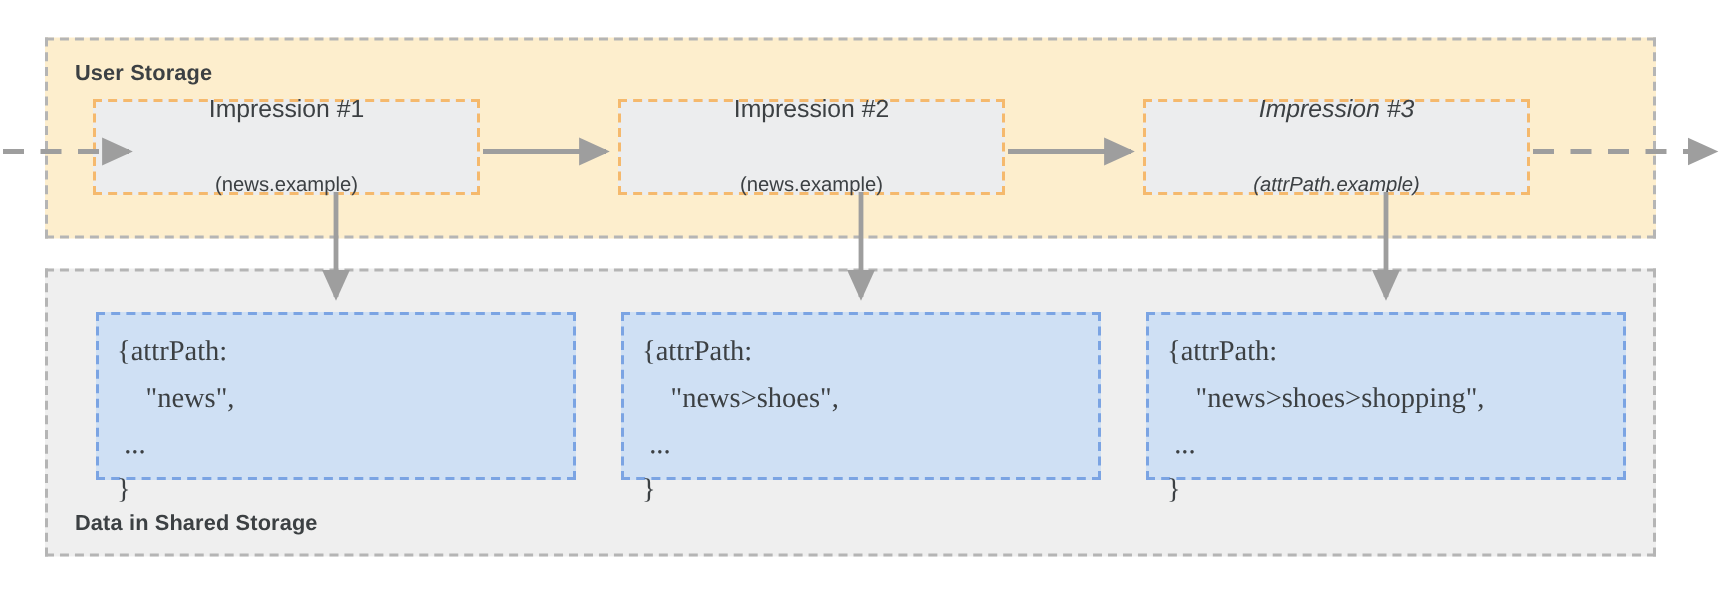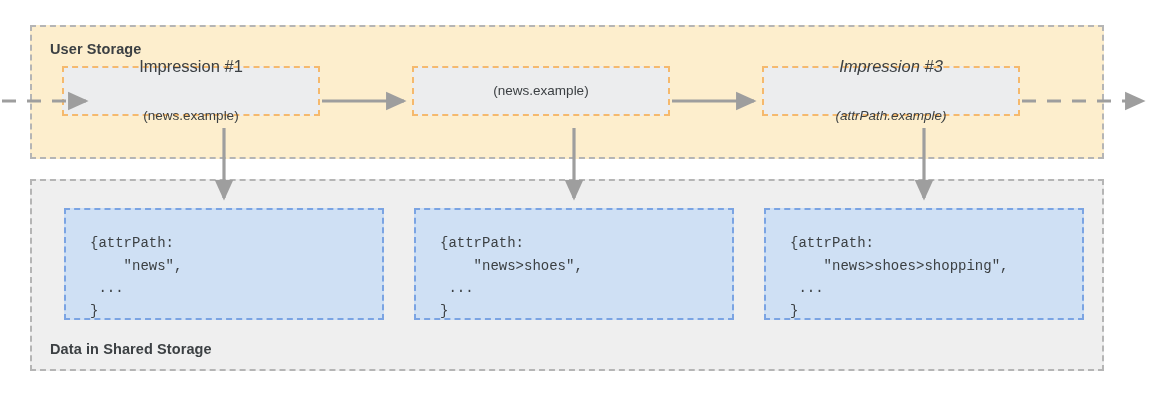--- a/index.html
+++ b/index.html
@@ -72,21 +72,21 @@
   .impression-box {
     position: absolute;
     box-sizing: border-box;
     background: #ecedee;
     border: 2px dashed #f5b96d;
     display: flex;
     flex-direction: column;
     align-items: center;
     justify-content: center;
     top: 66px;
-    height: 50px;
+    height: 64px;
     z-index: 4;
     gap: 30px;
   }
   #impression-box-0 { left: 62px;  width: 258px; }
   #impression-box-1 { left: 412px; width: 258px; }
   #impression-box-2 { left: 762px; width: 258px; font-style: italic; }
 
   .impression-title {
     font-size: 16.5px;
     color: #3c4043;
@@ -109,23 +109,23 @@
     top: 27px;
     height: 112px;
     padding: 10px 12px 0 12px;
     z-index: 4;
   }
   #code-block-0 { left: 32px;  width: 320px; }
   #code-block-1 { left: 382px; width: 320px; }
   #code-block-2 { left: 732px; width: 320px; }
 
   .code-text {
-    margin: 12px;
-    font-family: Liberation Mono, monospace;
-    font-size: 14px;
+    margin: 0;
+    font-family: Liberation Serif, serif;
+    font-size: 19px;
     line-height: 1.62;
     color: #3c4043;
     white-space: pre;
   }
 
   
   #connectors {
     position: absolute;
     left: 0;
     top: 0;
@@ -165,20 +165,21 @@
  ...
 }</pre>
     </div>
   </div>
 
   <div class="impression-box" id="impression-box-0">
     <div class="impression-title">Impression #1</div>
     <div class="impression-sub">(news.example)</div>
   </div>
   <div class="impression-box" id="impression-box-1">
+    <div class="impression-title">Impression #2</div>
     <div class="impression-sub">(news.example)</div>
   </div>
   <div class="impression-box" id="impression-box-2">
     <div class="impression-title">Impression #3</div>
     <div class="impression-sub">(attrPath.example)</div>
   </div>
 
   <svg id="connectors" viewBox="0 0 1153 410" width="1153" height="410" xmlns="http://www.w3.org/2000/svg">
     <defs>
       <marker id="arrowhead" markerWidth="7" markerHeight="7" refX="5.6" refY="3.2" orient="auto" markerUnits="strokeWidth">

